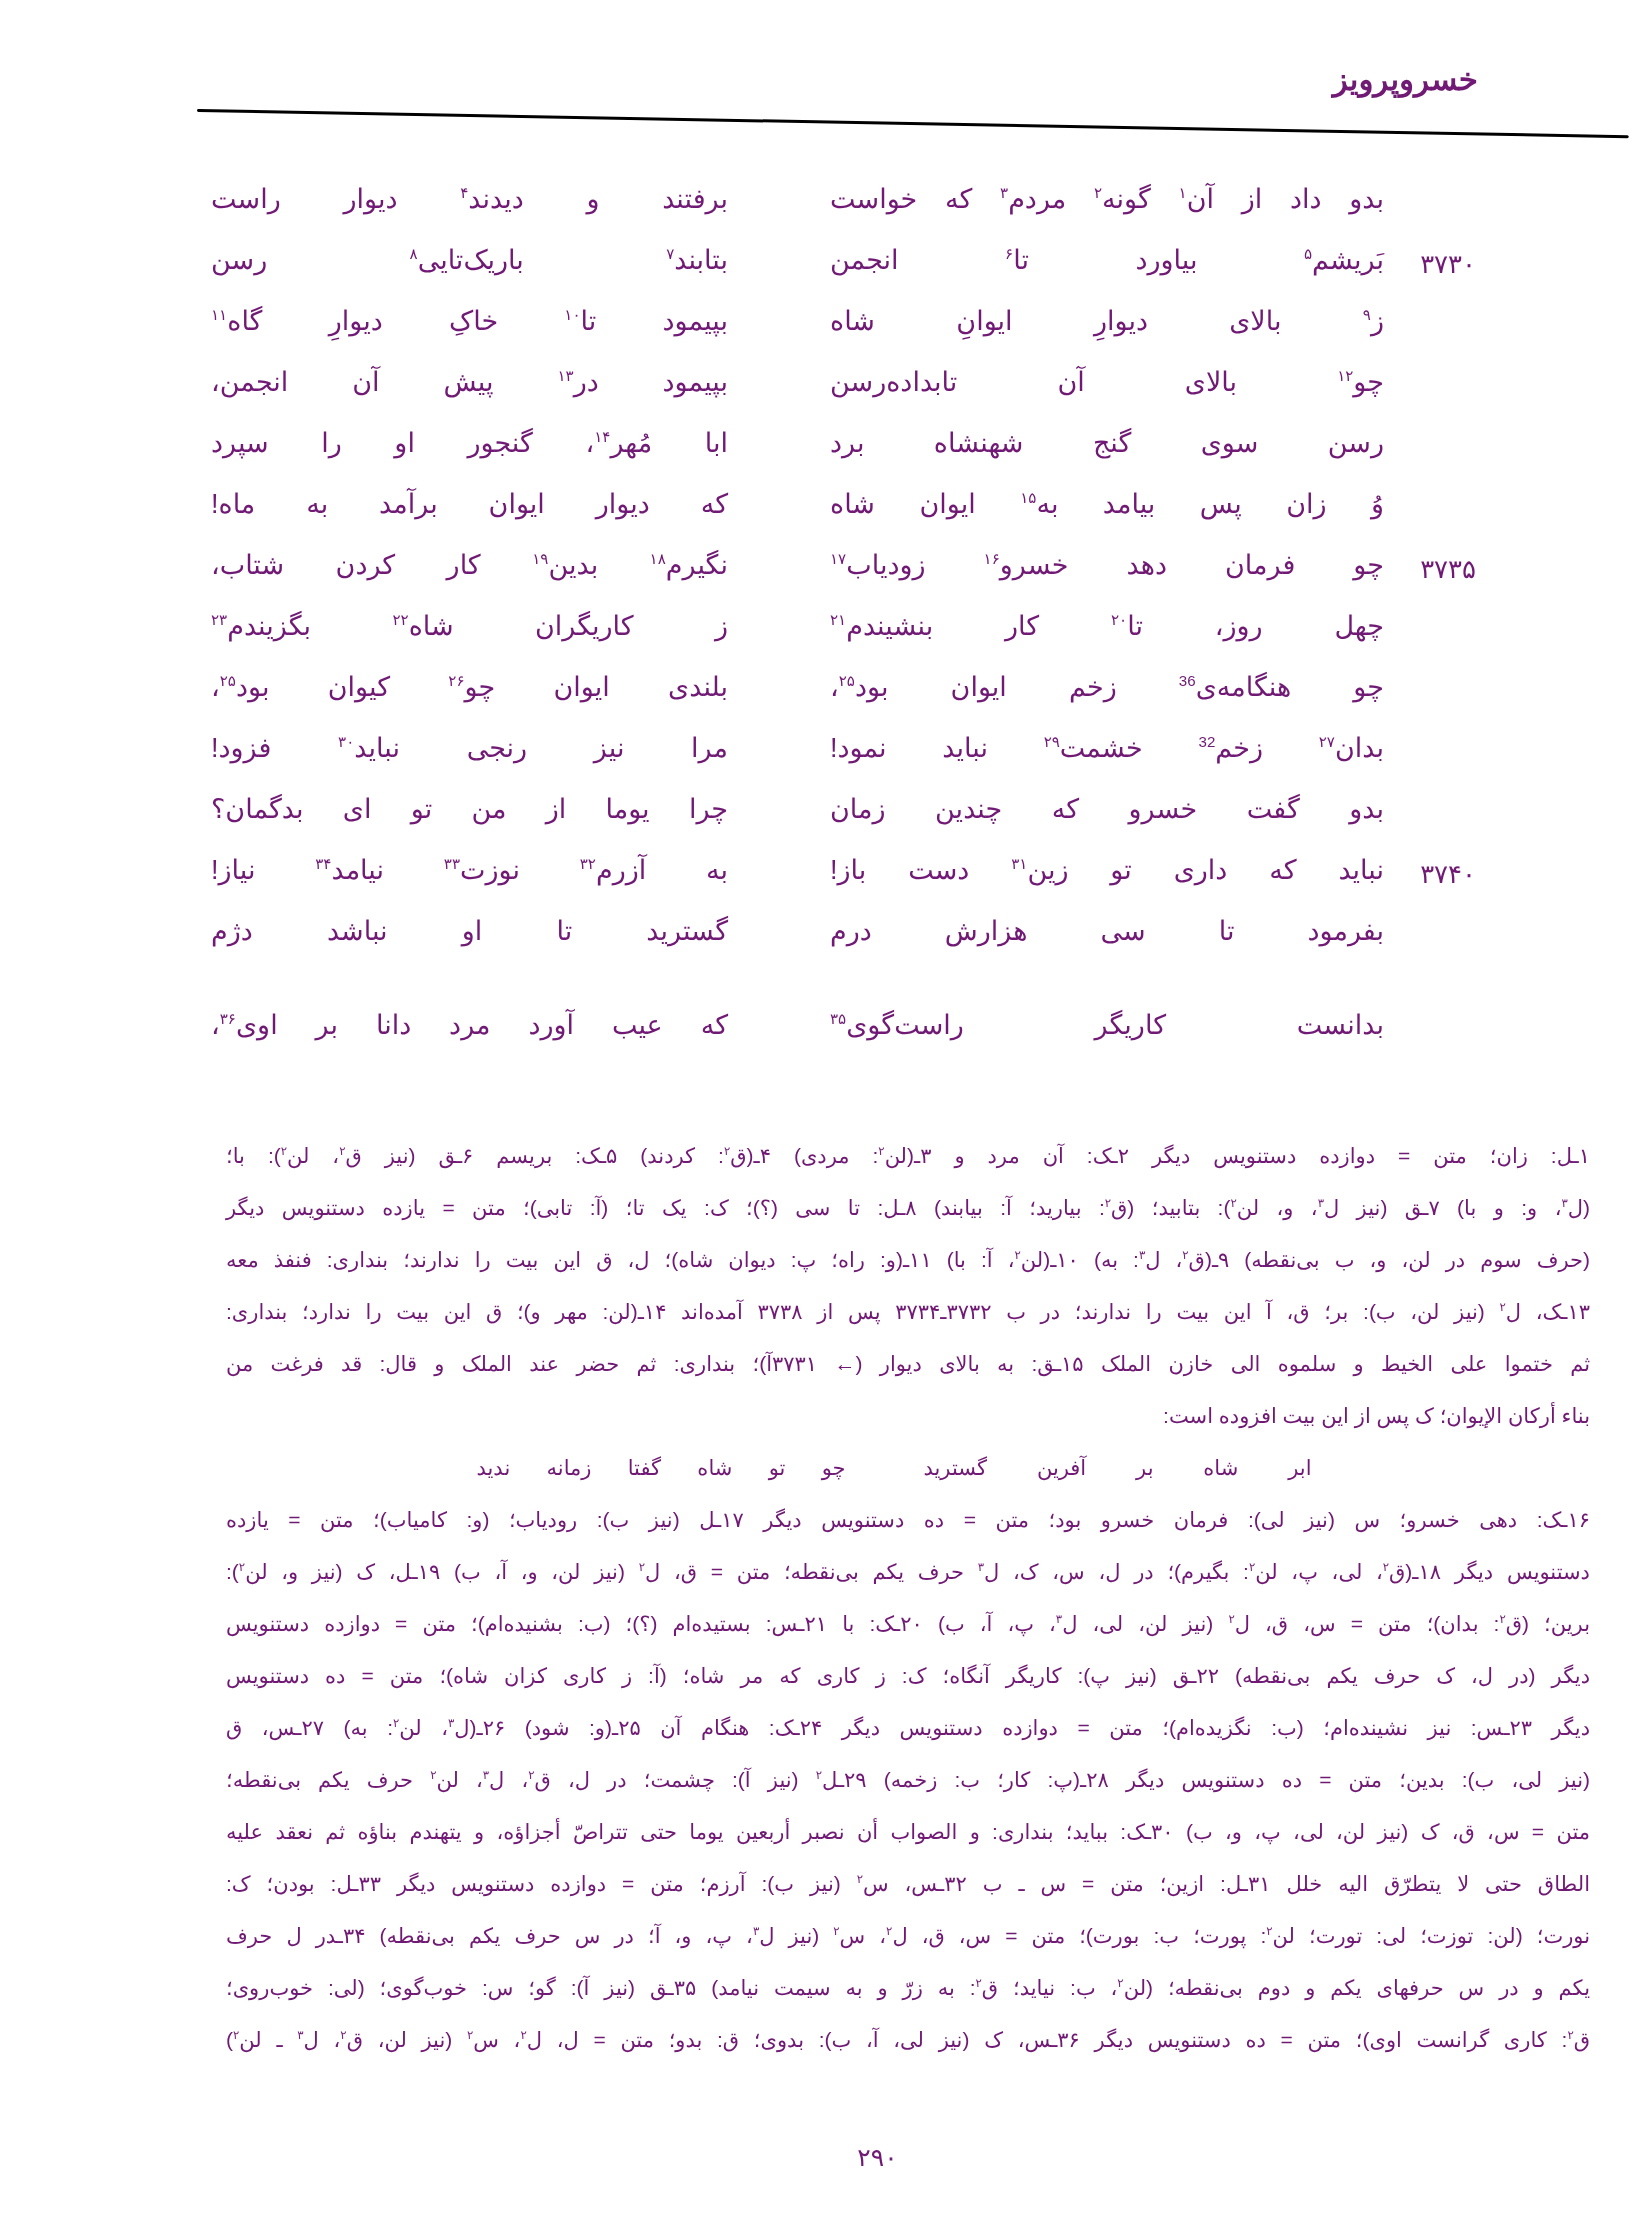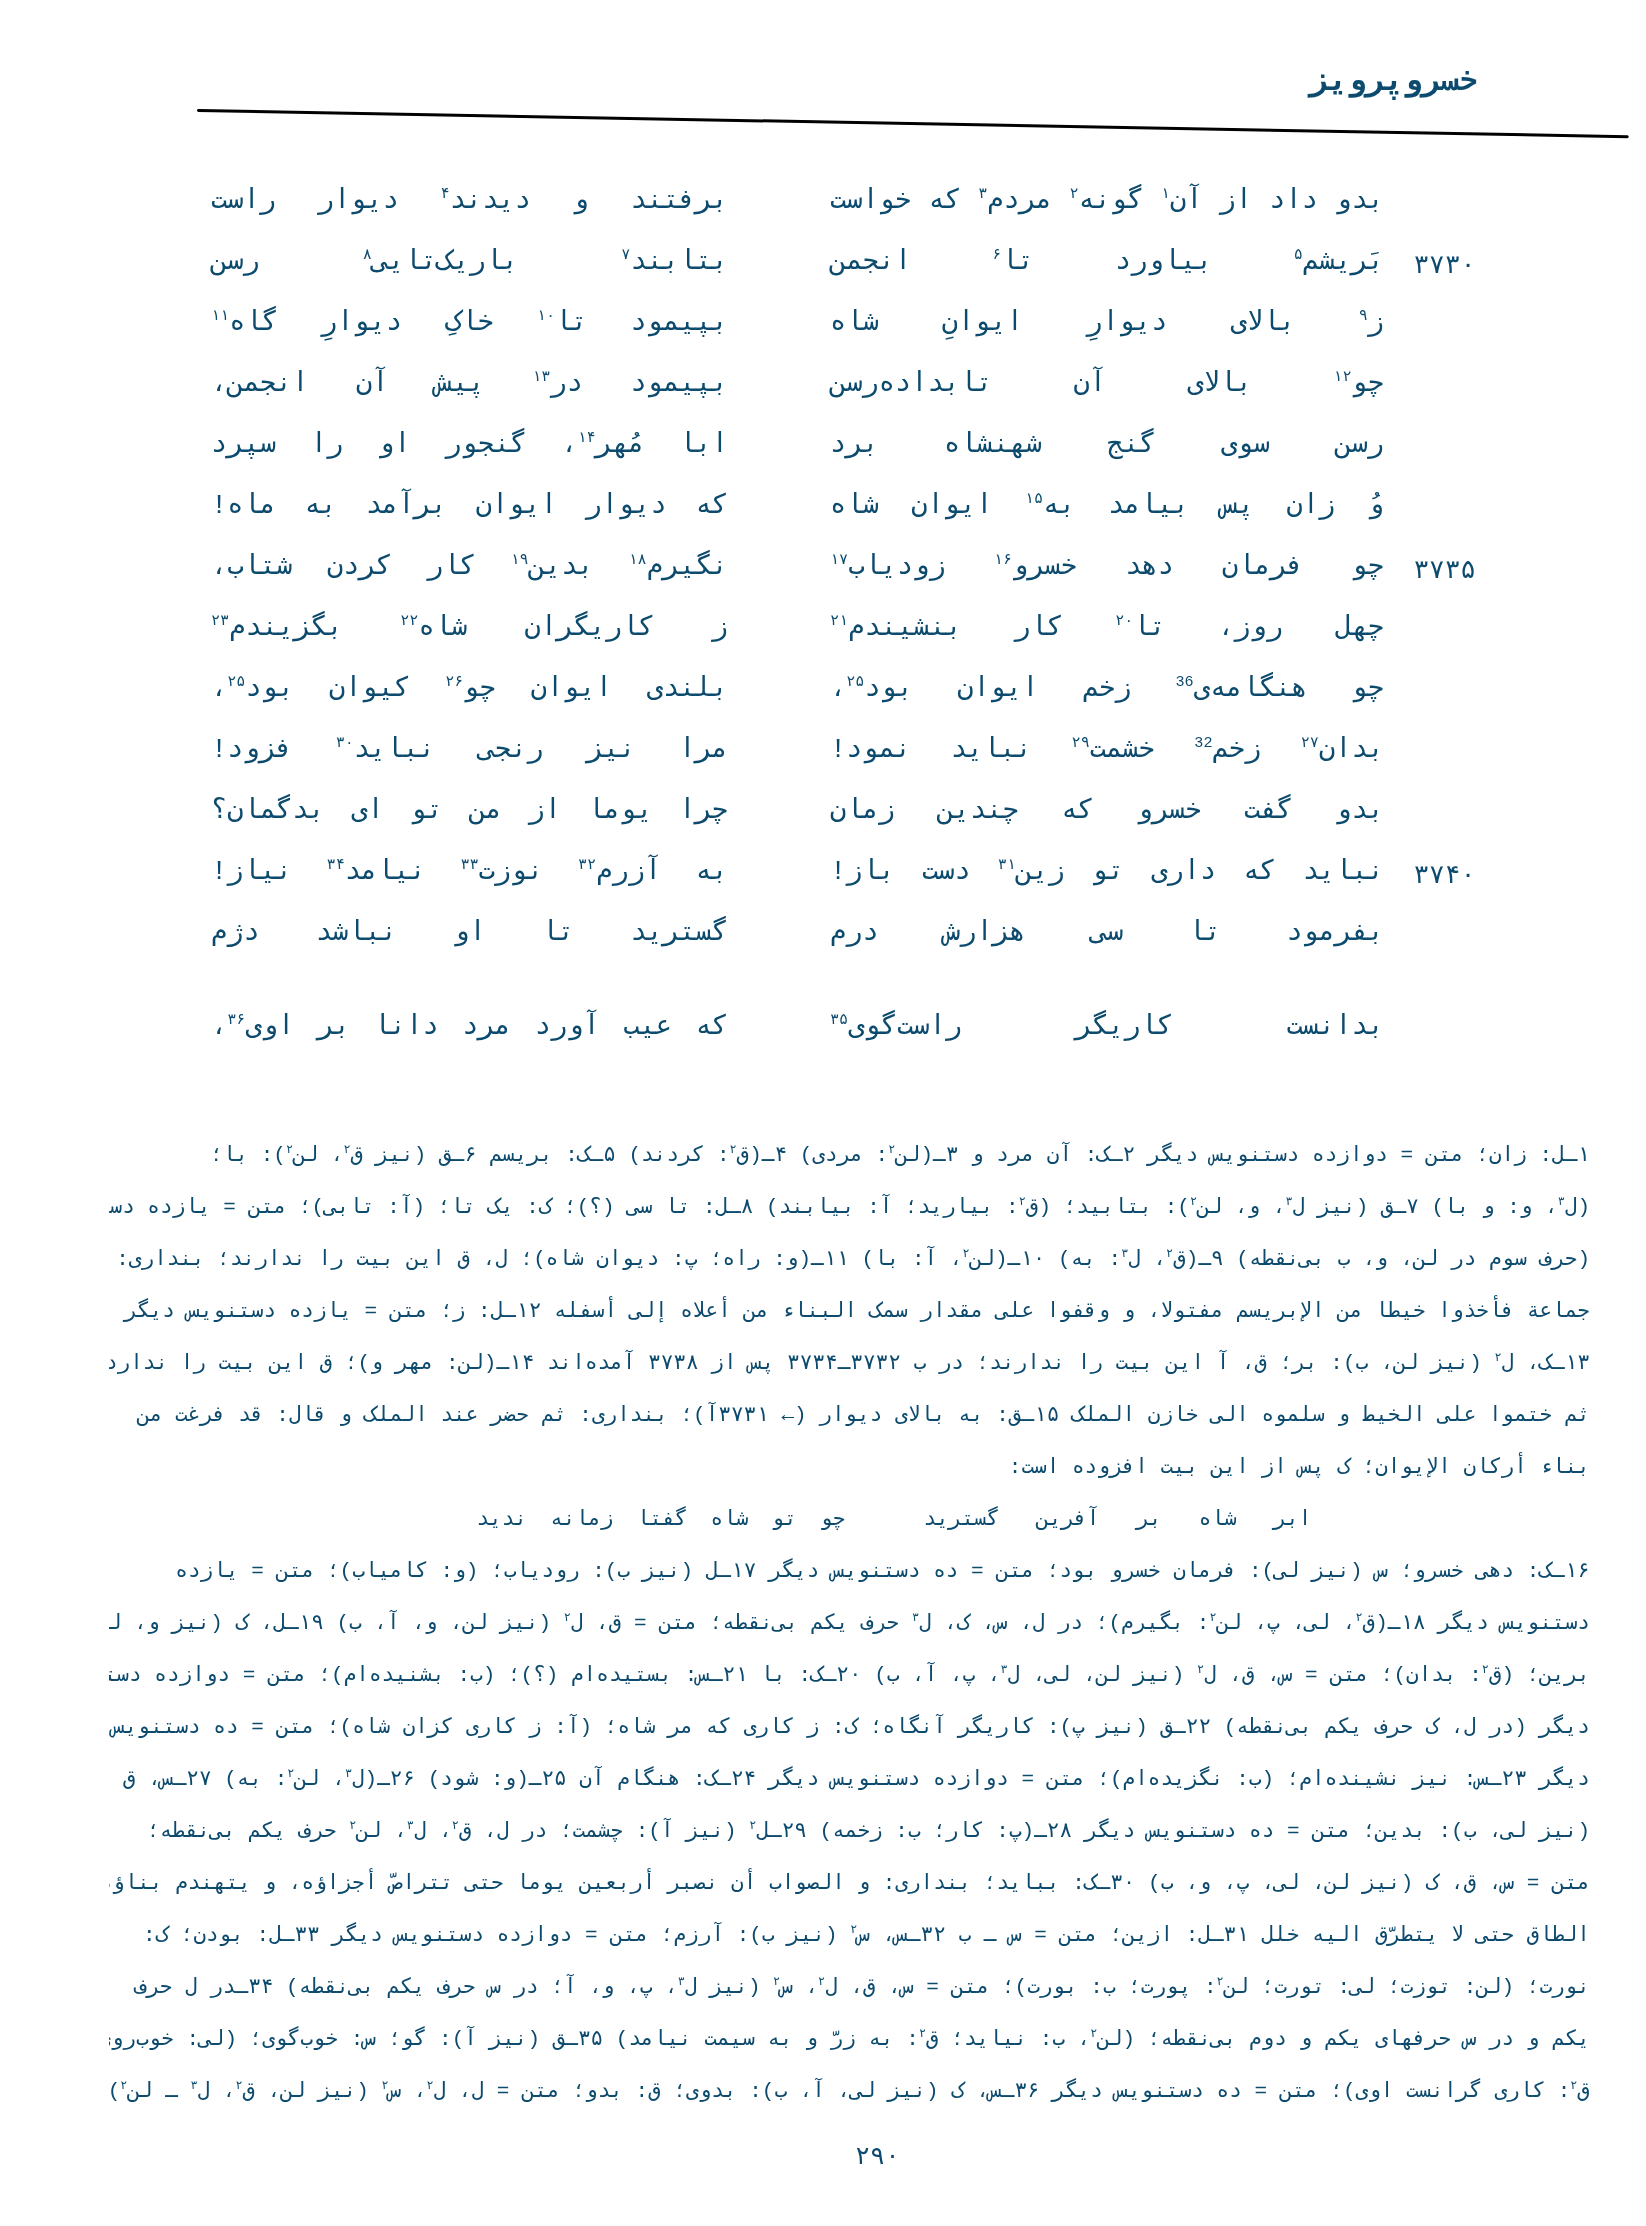--- a/index.html
+++ b/index.html
@@ -1,21 +1,21 @@
 <!DOCTYPE html>
 <html lang="fa" dir="rtl" style="font-size:14.8px"><head>
 <meta charset="utf-8">
 <style>
   html,body{margin:0;padding:0;background:#ffffff;}
   .page{
     position:relative;
     width:1537px;height:2226px;
     background:#ffffff;
-    color:#0c4a6e;
-    font-family:Liberation Mono, monospace;
+    color:#701a75;
+    font-family:Liberation Sans, sans-serif;
     direction:rtl;
     overflow:hidden;
   }
   
   .header-title{
     position:absolute;top:61px;right:168px;
     font-size:31px;font-weight:bold;letter-spacing:0;
   }
   .header-rule{
     position:absolute;top:109px;left:88px;width:1432px;height:3.2px;
@@ -138,21 +138,20 @@
         <div class="v-right">بدانست کاریگر راست‌گوی<sup>۳۵</sup></div>
         <div class="v-gap"></div>
         <div class="v-left">که عیب آورد مرد دانا بر اوی<sup>۳۶</sup>،</div>
       </div>
     </div>
 
   <div class="apparatus" id="apparatus">
       <div class="fn-line">۱ـل: زان؛ متن = دوازده دستنویس دیگر   ۲ـک: آن مرد و   ۳ـ(لن<sup>۲</sup>: مردی)   ۴ـ(ق<sup>۲</sup>: کردند)   ۵ـک: بریسم   ۶ـق (نیز ق<sup>۲</sup>، لن<sup>۲</sup>): با؛</div>
       <div class="fn-line">(ل<sup>۳</sup>، و: و با)   ۷ـق (نیز ل<sup>۳</sup>، و، لن<sup>۲</sup>): بتابید؛ (ق<sup>۲</sup>: بیارید؛ آ: بیابند)   ۸ـل: تا سی (؟)؛ ک: یک تا؛ (آ: تابی)؛ متن = یازده دستنویس دیگر</div>
       <div class="fn-line">(حرف سوم در لن، و، ب بی‌نقطه)   ۹ـ(ق<sup>۲</sup>، ل<sup>۳</sup>: به)   ۱۰ـ(لن<sup>۲</sup>، آ: با)   ۱۱ـ(و: راه؛ پ: دیوان شاه)؛ ل، ق این بیت را ندارند؛ بنداری: فنفذ معه</div>
-      <div class="fn-line">جماعة فأخذوا خیطا من الإبریسم مفتولا، و وقفوا علی مقدار سمک البناء من أعلاه إلی أسفله   ۱۲ـل: ز؛ متن = یازده دستنویس دیگر</div>
       <div class="fn-line">۱۳ـک، ل<sup>۲</sup> (نیز لن، ب): بر؛ ق، آ این بیت را ندارند؛ در ب ۳۷۳۲ـ۳۷۳۴ پس از ۳۷۳۸ آمده‌اند   ۱۴ـ(لن: مهر و)؛ ق این بیت را ندارد؛ بنداری:</div>
       <div class="fn-line">ثم ختموا علی الخیط و سلموه الی خازن الملک   ۱۵ـق: به بالای دیوار (← ۳۷۳۱آ)؛ بنداری: ثم حضر عند الملک و قال: قد فرغت من</div>
       <div class="fn-line start">بناء أرکان الإیوان؛ ک پس از این بیت افزوده است:</div>
       <div class="fn-verse">
         <div class="fnv-r">ابر شاه بر آفرین گسترید</div>
         <div class="fnv-l">چو تو شاه گفتا زمانه ندید</div>
       </div>
       <div class="fn-line">۱۶ـک: دهی خسرو؛ س (نیز لی): فرمان خسرو بود؛ متن = ده دستنویس دیگر   ۱۷ـل (نیز ب): رودیاب؛ (و: کامیاب)؛ متن = یازده</div>
       <div class="fn-line">دستنویس دیگر   ۱۸ـ(ق<sup>۲</sup>، لی، پ، لن<sup>۲</sup>: بگیرم)؛ در ل، س، ک، ل<sup>۳</sup> حرف یکم بی‌نقطه؛ متن = ق، ل<sup>۲</sup> (نیز لن، و، آ، ب)   ۱۹ـل، ک (نیز و، لن<sup>۲</sup>):</div>
       <div class="fn-line">برین؛ (ق<sup>۲</sup>: بدان)؛ متن = س، ق، ل<sup>۲</sup> (نیز لن، لی، ل<sup>۳</sup>، پ، آ، ب)   ۲۰ـک: با   ۲۱ـس: بستیده‌ام (؟)؛ (ب: بشنیده‌ام)؛ متن = دوازده دستنویس</div>

